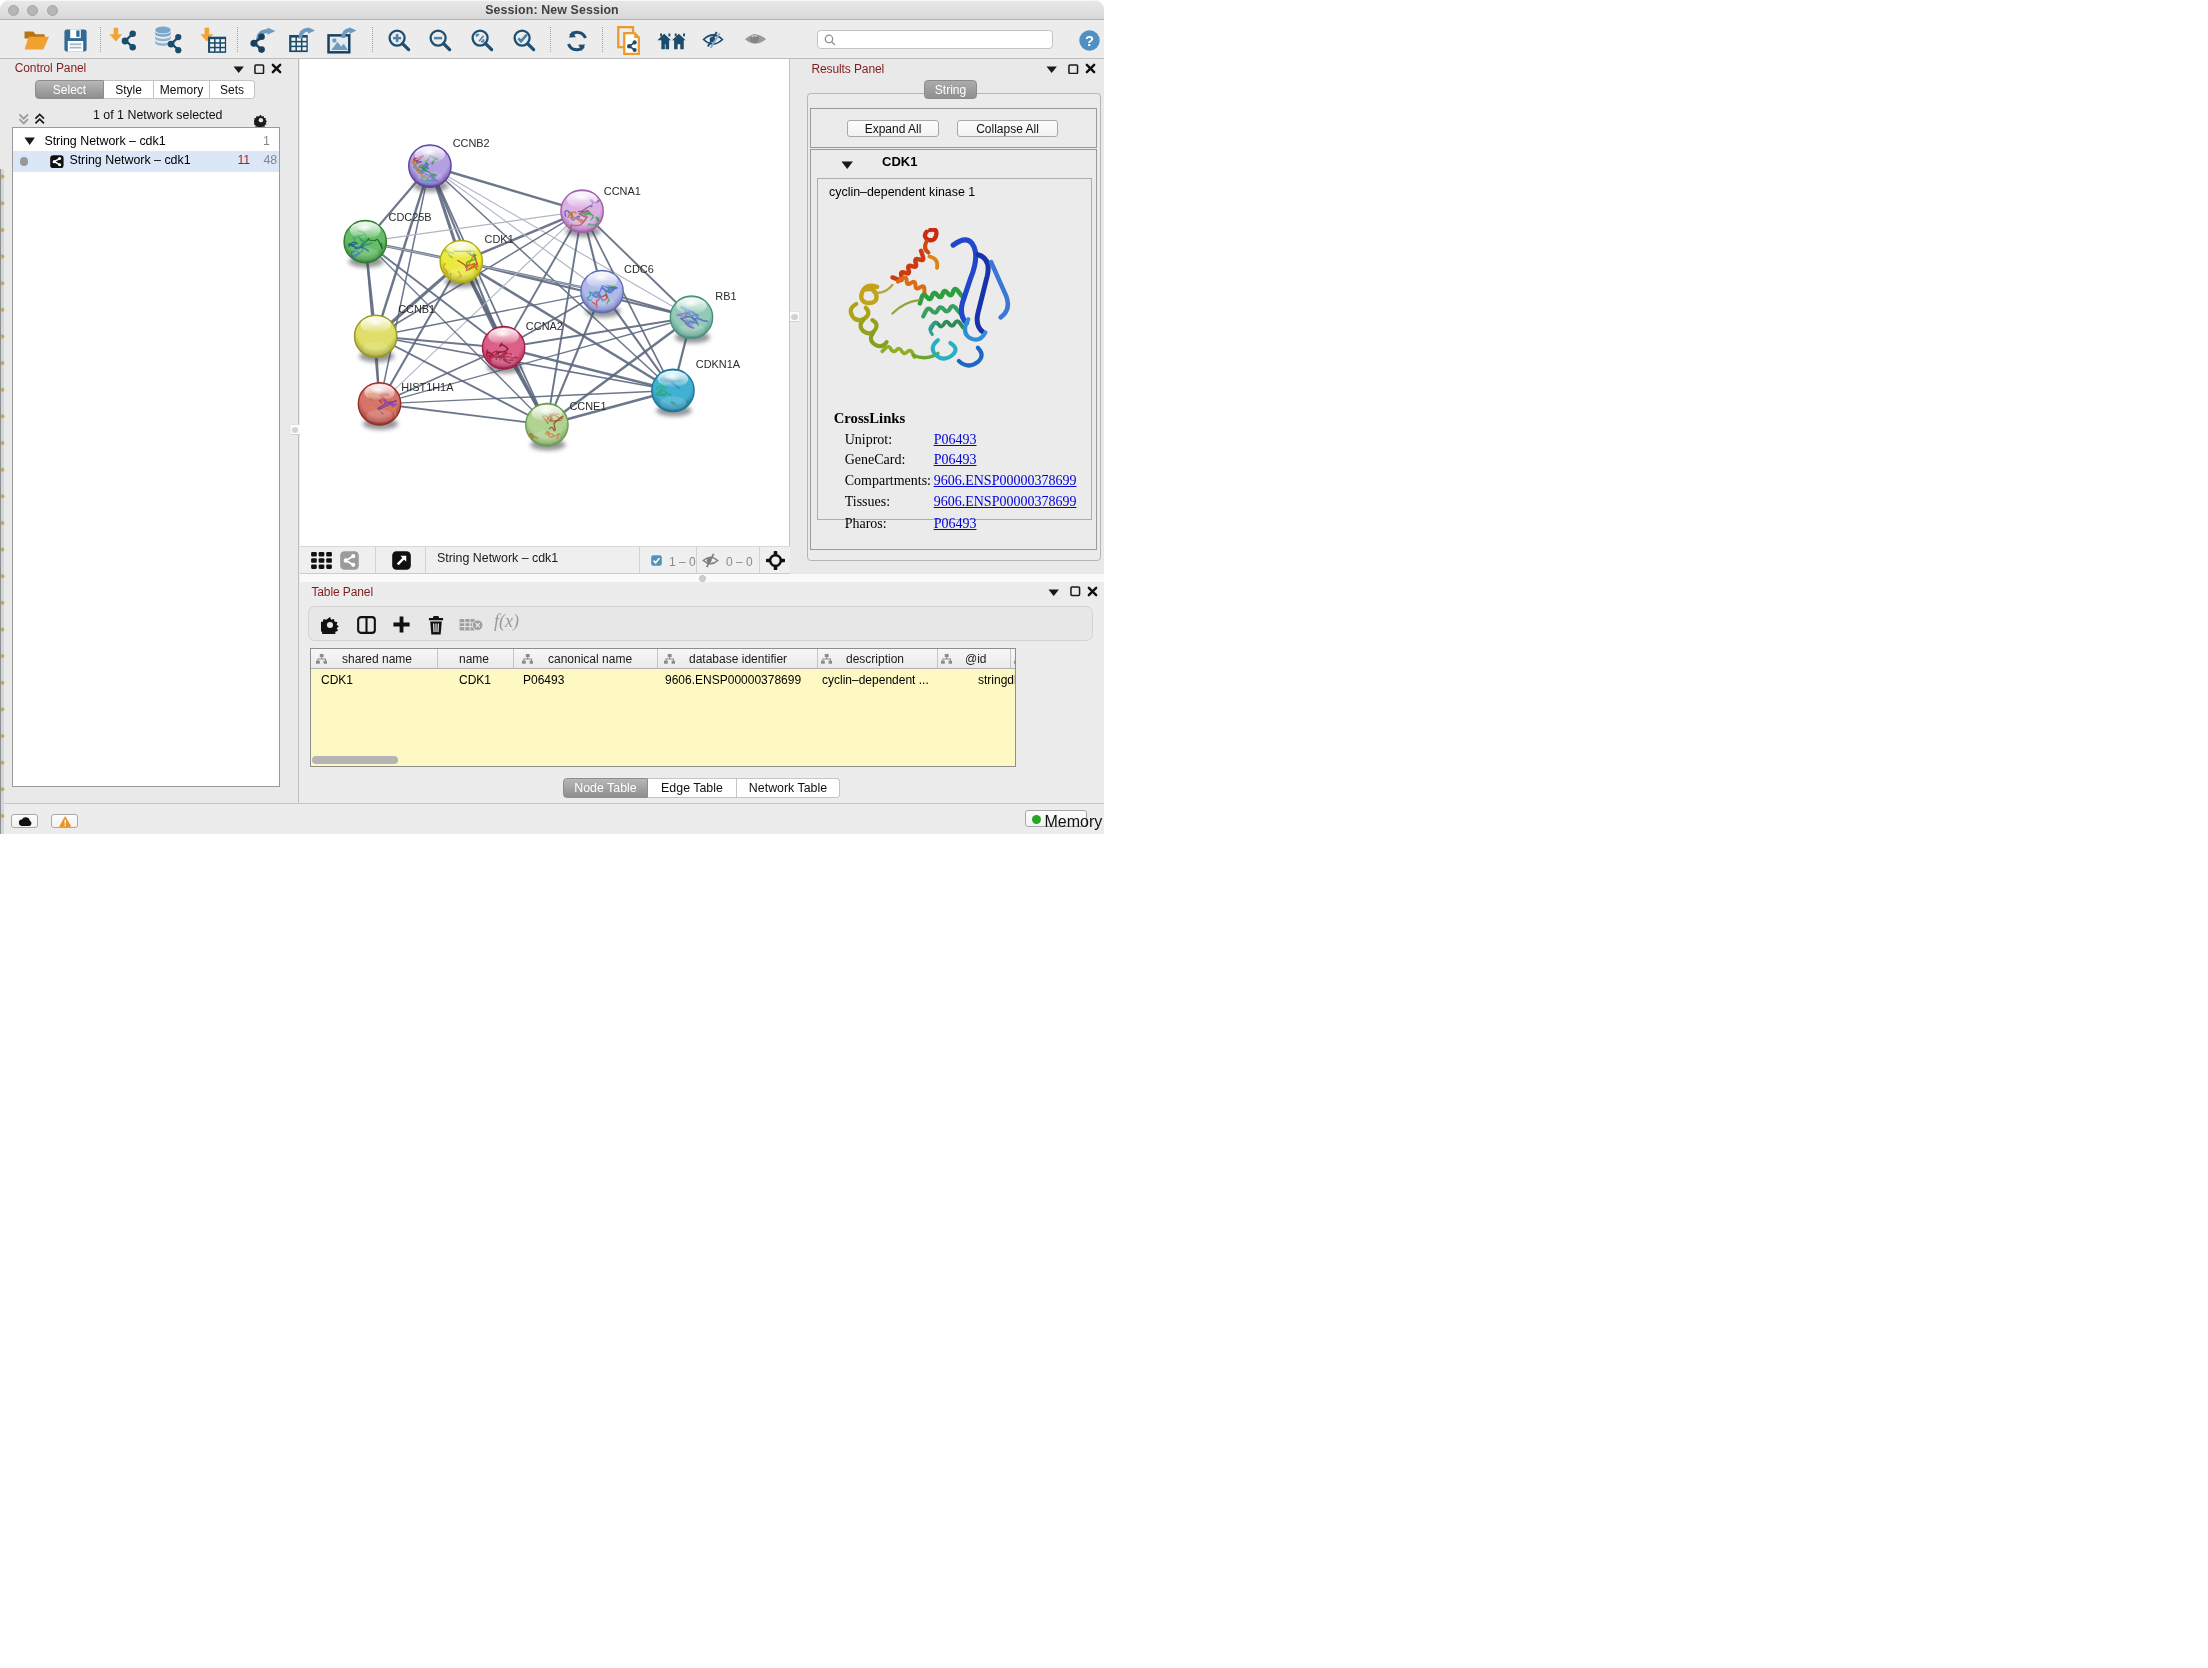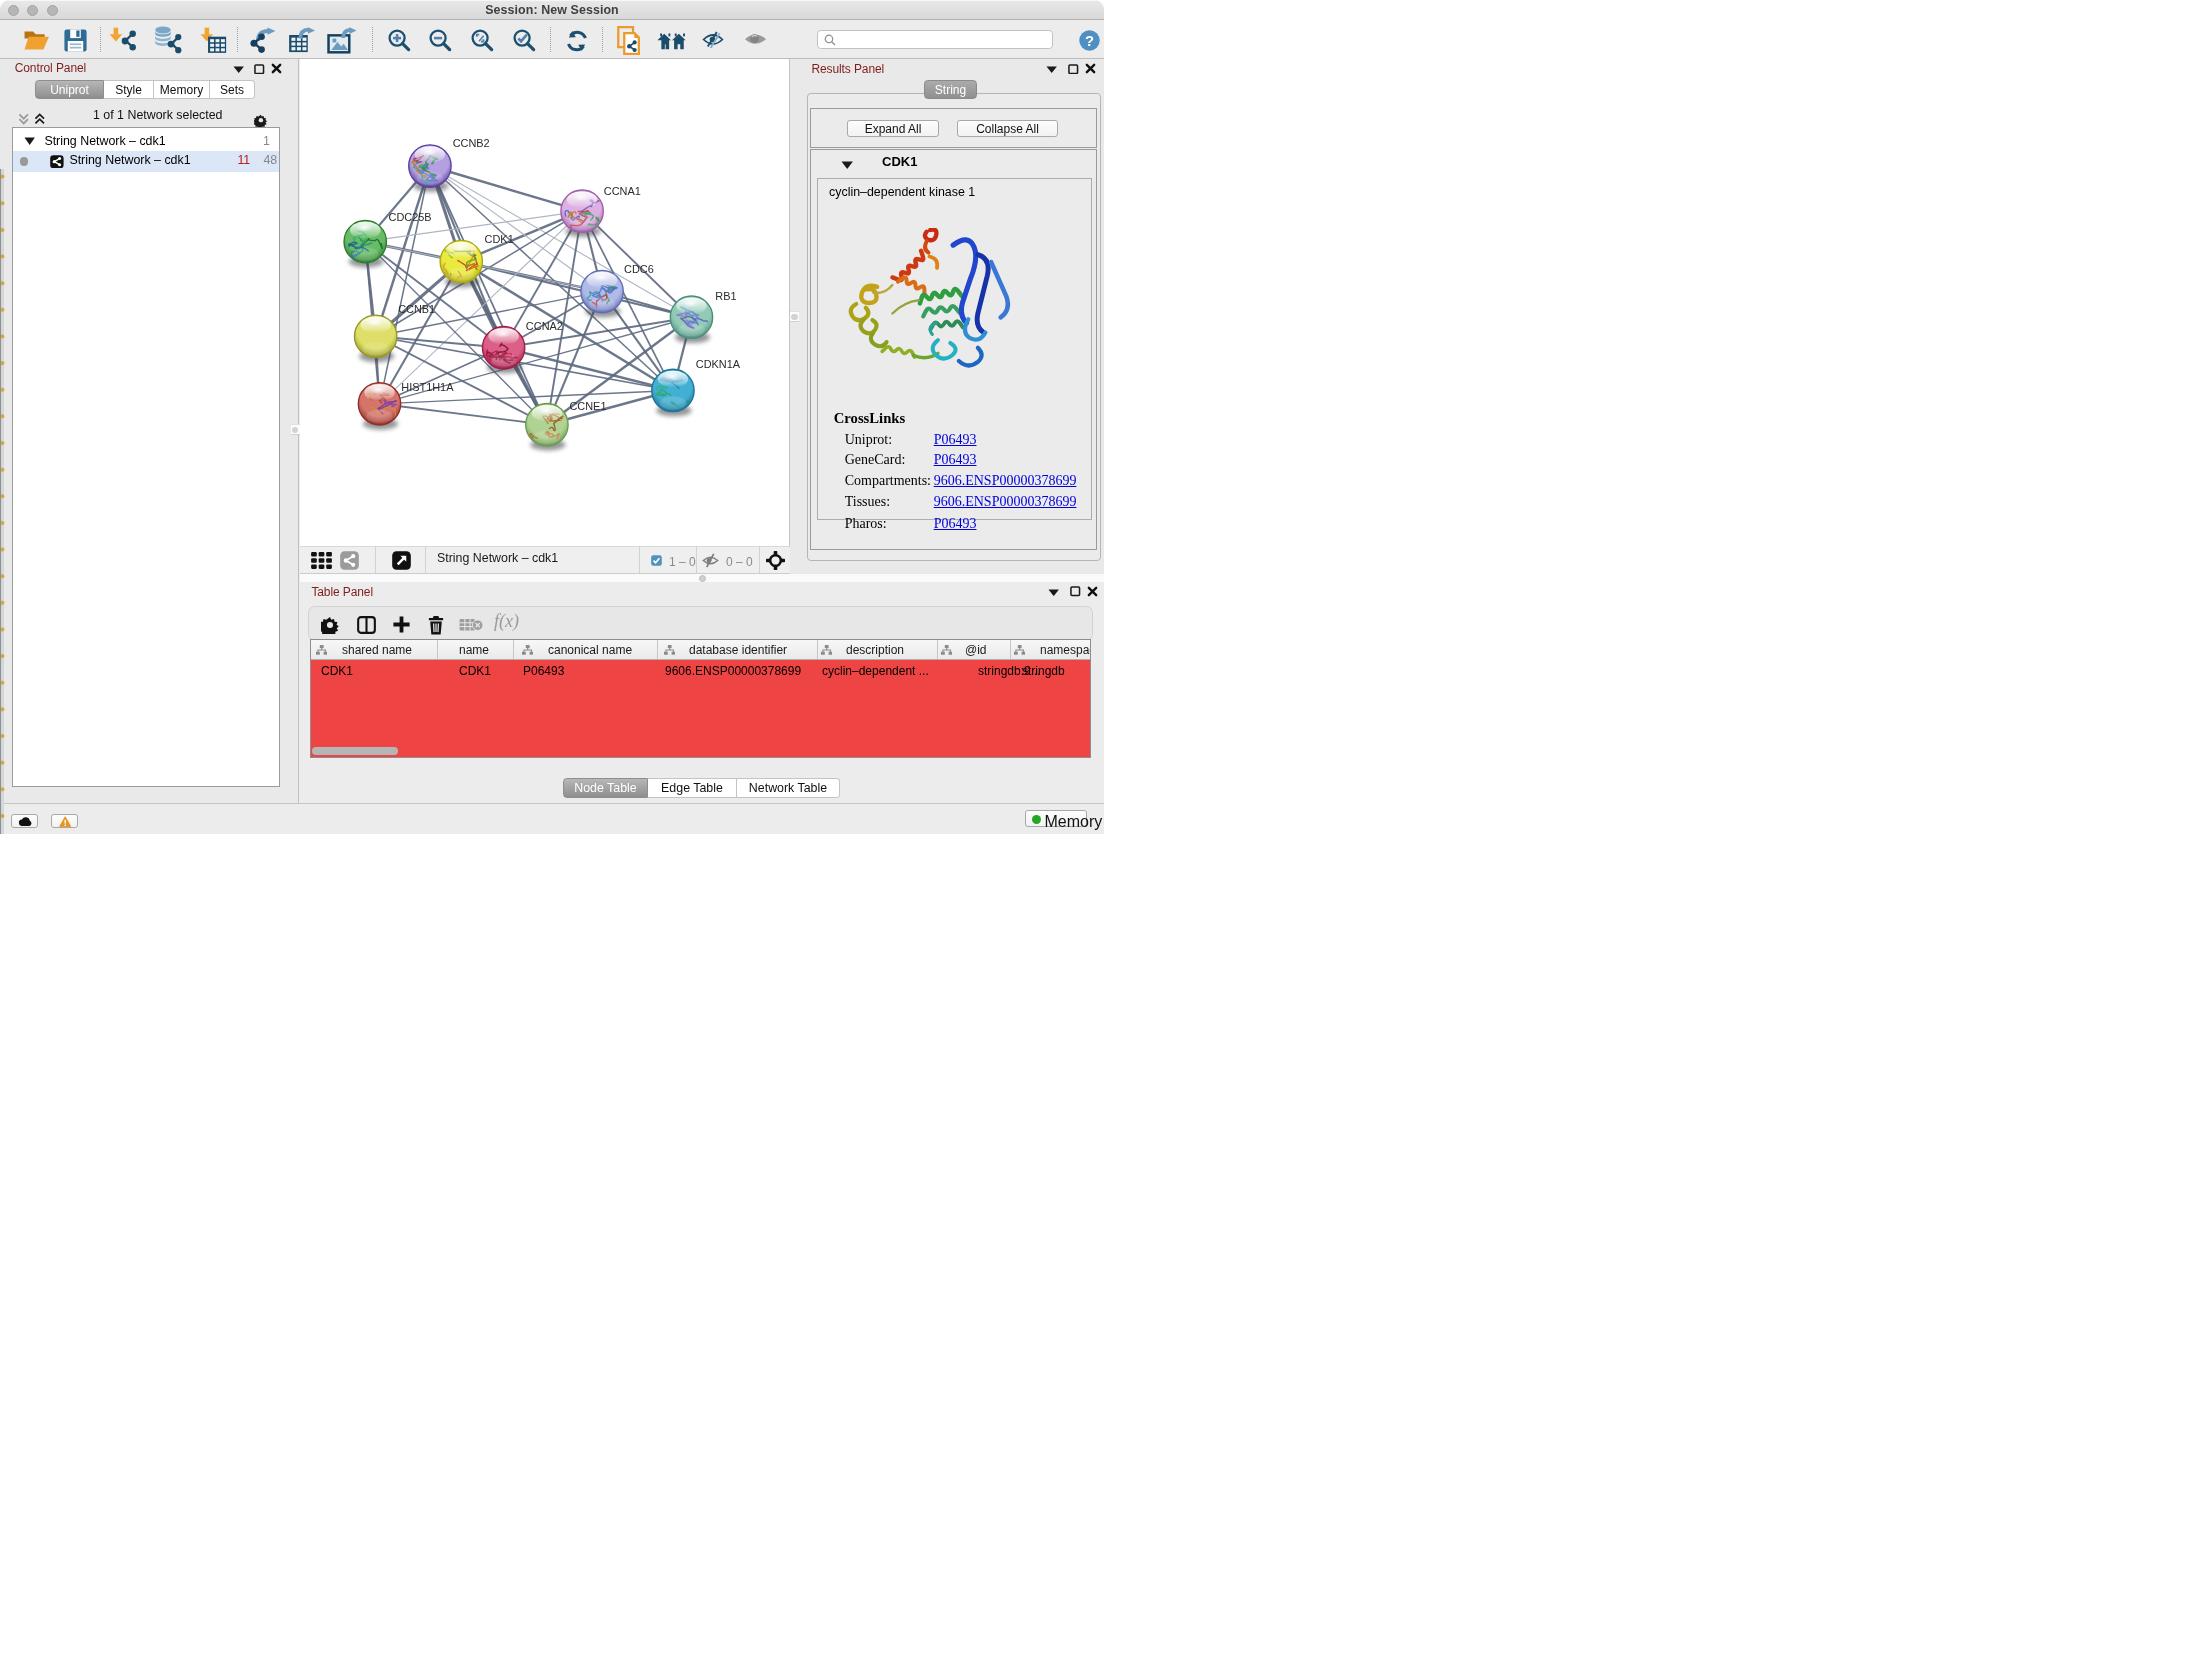--- a/index.html
+++ b/index.html
@@ -241,21 +241,21 @@
         <path d="M1.5 1.5L6 6l4.5-4.5M1.5 6.5L6 11l4.5-4.5" fill="none" stroke="#9a9a9a" stroke-width="1.8"></path>
       </svg>
     <svg class="abs" style="left:34px;top:54px;" width="11.4" height="12.4" viewBox="0 0 12 13">
         <path d="M1.5 6L6 1.5 10.5 6M1.5 11L6 6.5l4.5 4.5" fill="none" stroke="#1a1a1a" stroke-width="1.8"></path>
       </svg>
     <svg class="abs" style="left:254px;top:54px;" width="13.8" height="14.3" viewBox="0 0 20 20">
         <path d="M10 2.2l1.2 2.6 2.8-.8.6 2.8 2.9.3-.9 2.7 2.3 1.7-2.1 2 1.4 2.5-2.7 1-.1 2.9-2.8-.6-1.5 2.5-2.3-1.8-2.3 1.8-1.5-2.5-2.8.6-.1-2.9-2.7-1 1.4-2.5-2.1-2 2.3-1.7-.9-2.7 2.9-.3.6-2.8 2.8.8z" fill="#1a1a1a"></path>
         <circle cx="10" cy="10" r="3.2" fill="#e9e9e9"></circle>
       </svg>
     <div id="cp-tabs">
-      <div class="tab first sel" style="width:69px;">Uniprot</div>
+      <div class="tab first sel" style="width:69px;">Select</div>
       <div class="tab" style="width:50px;">Style</div>
       <div class="tab" style="width:56px;">Memory</div>
       <div class="tab last" style="width:45px;">Sets</div>
     </div>
     <div style="position:absolute;left:93px;top:49px;font-size:12.4px;color:#111;">1 of 1 Network selected</div>
     <div id="cp-treebox">
       <div class="trow" style="top:4.8px;">
         <svg class="abs" style="left:10.5px;top:4.3px;" width="11.4" height="8.6" viewBox="0 0 12 9">
             <path d="M0.5 0.5h11L6 8.5z" fill="#1a1a1a"></path>
           </svg>
@@ -781,21 +781,21 @@
             <line x1="0.5" y1="5" x2="16.5" y2="5"></line>
             <line x1="0.5" y1="9" x2="16.5" y2="9"></line>
             <line x1="6" y1="1" x2="6" y2="13"></line>
             <line x1="11.5" y1="1" x2="11.5" y2="13"></line>
           </g>
           <circle cx="19.5" cy="7.5" r="5.5" fill="#9e9e9e" stroke="#e7e7e7" stroke-width="1"></circle>
           <path d="M17.3 5.3l4.4 4.4M21.7 5.3l-4.4 4.4" stroke="#e7e7e7" stroke-width="1.4"></path>
         </svg>
       <div class="abs serif" style="left:185px;top:3.8px;font-size:18px;font-style:italic;color:#9a9a9a;">f(x)</div>
     </div>
-    <div id="tgrid" style="position:absolute;left:10px;top:56px;width:781px;height:119px;background:#ef4444;border:1px solid #8e8e8e;overflow:hidden;">
+    <div id="tgrid" style="position:absolute;left:10px;top:65px;width:706px;height:119px;background:#fef9c3;border:1px solid #8e8e8e;overflow:hidden;">
       <div id="thead" style="position:absolute;left:0;top:0;width:100%;height:20.4px;background:linear-gradient(#f7f7f7,#eaeaea);border-bottom:1px solid #b0b0b0;">
         <div class="tcol" style="left:0;width:127px;"></div>
         <div class="tcol" style="left:127px;width:76px;"></div>
         <div class="tcol" style="left:204px;width:143px;"></div>
         <div class="tcol" style="left:346px;width:161px;"></div>
         <div class="tcol" style="left:507px;width:120px;"></div>
         <div class="tcol" style="left:627px;width:73px;"></div>
         <div class="tcol" style="left:700px;width:80px;"></div>
         <svg class="hic" style="position:absolute;left:4.8px;top:4.8px;" width="11.4" height="10.5" viewBox="0 0 12 11">
             <g fill="#8a8a8a">

